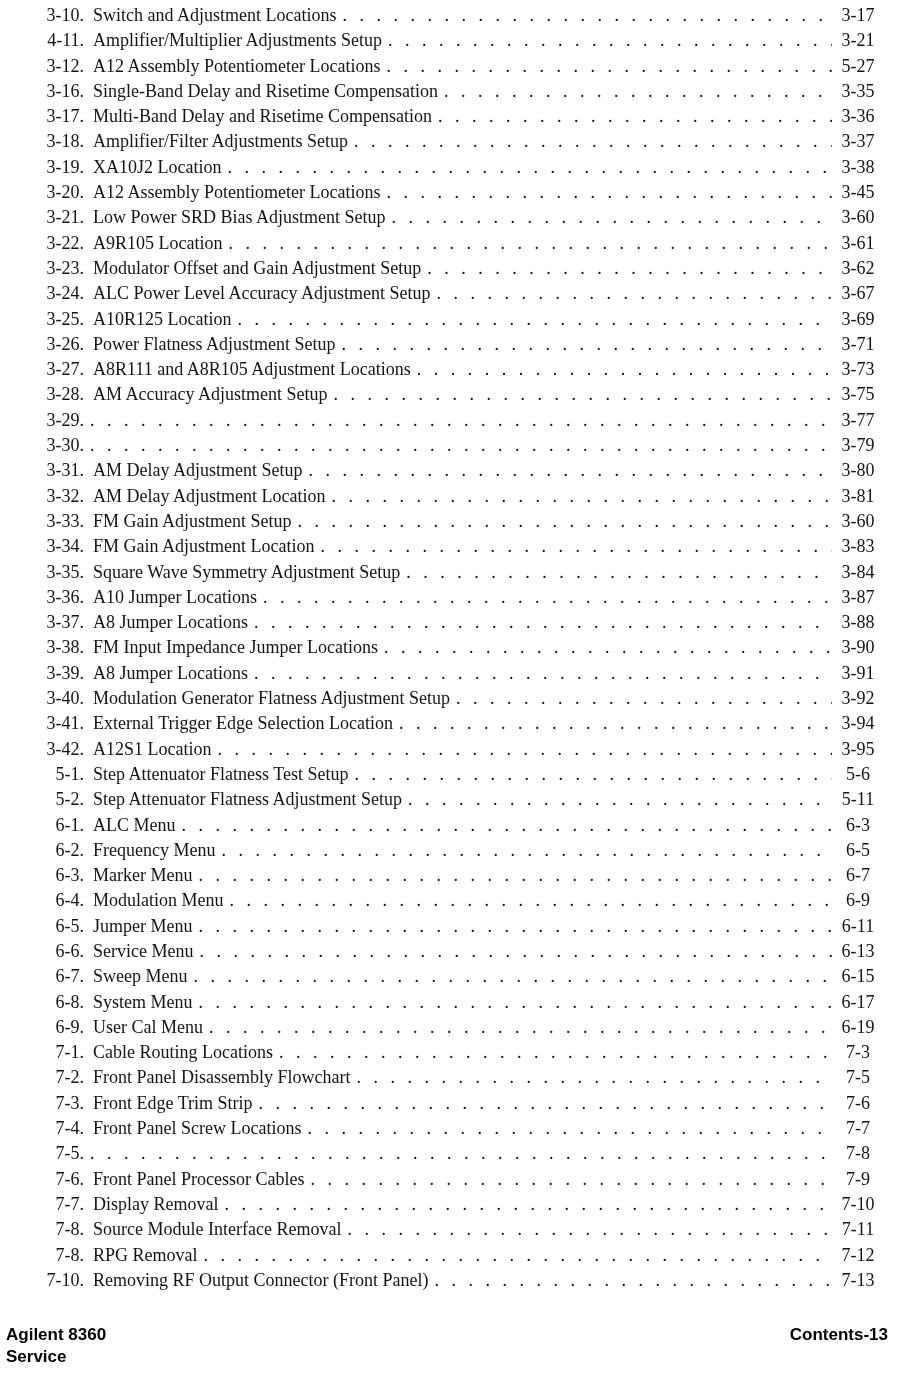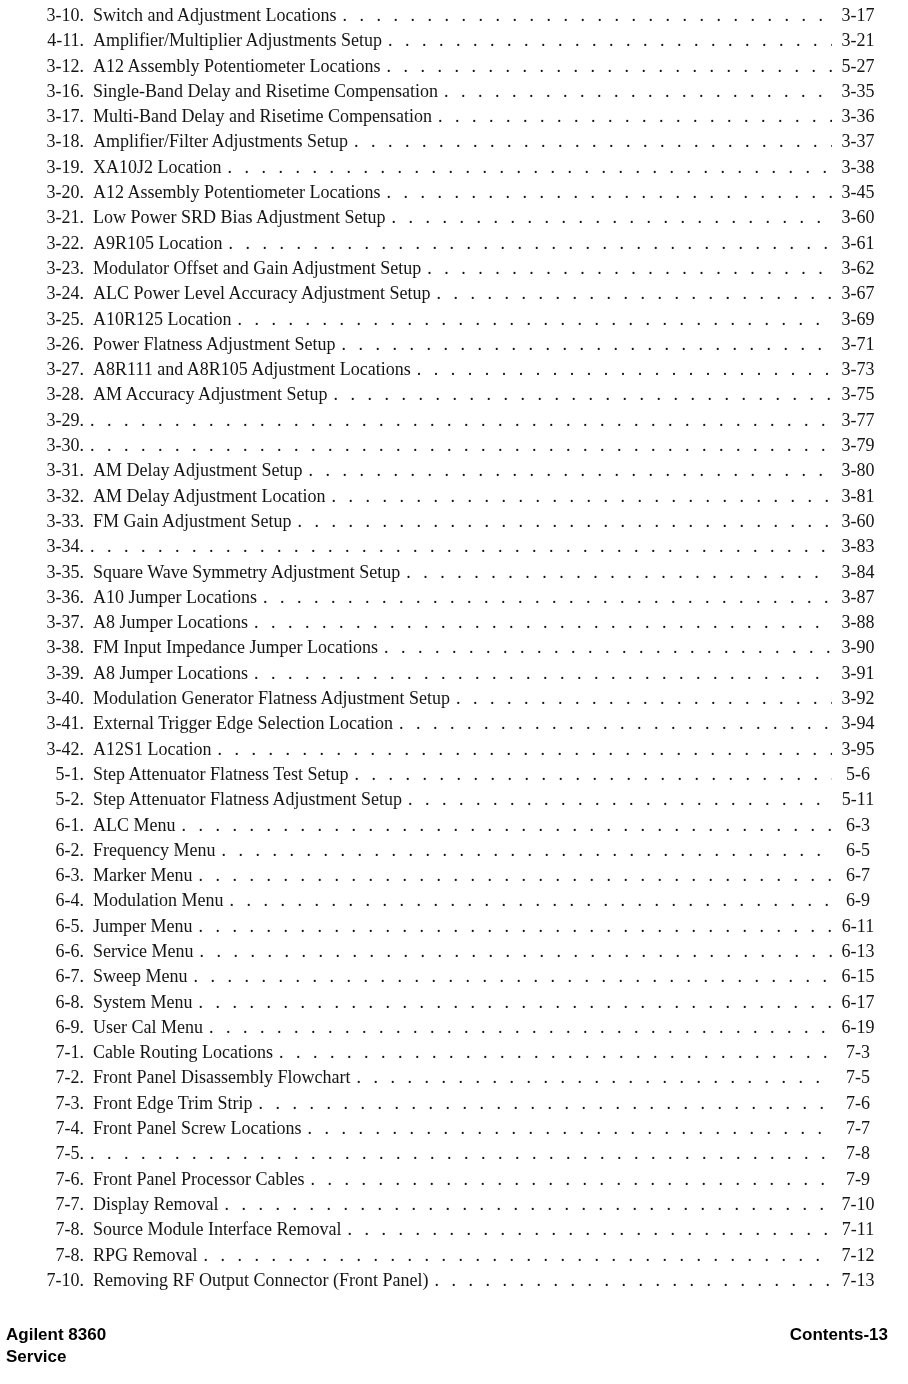--- a/index.html
+++ b/index.html
@@ -192,20 +192,21 @@
         <span class="pagenum">3-81</span>
       </div>
       <div class="row">
         <span class="num">3-33.</span>
         <span class="title">FM Gain Adjustment Setup</span>
         <span class="leader"> . . . . . . . . . . . . . . . . . . . . . . . . . . . . . . . . . . . . . . . . . . . . . . . . . . . . . . . . . . . . . . . . . . . . . . . . . . . . . . . . . . . . . . . . . .</span>
         <span class="pagenum">3-60</span>
       </div>
       <div class="row">
         <span class="num">3-34.</span>
+        <span class="title">FM Gain Adjustment Location</span>
         <span class="leader"> . . . . . . . . . . . . . . . . . . . . . . . . . . . . . . . . . . . . . . . . . . . . . . . . . . . . . . . . . . . . . . . . . . . . . . . . . . . . . . . . . . . . . . . . . .</span>
         <span class="pagenum">3-83</span>
       </div>
       <div class="row">
         <span class="num">3-35.</span>
         <span class="title">Square Wave Symmetry Adjustment Setup</span>
         <span class="leader"> . . . . . . . . . . . . . . . . . . . . . . . . . . . . . . . . . . . . . . . . . . . . . . . . . . . . . . . . . . . . . . . . . . . . . . . . . . . . . . . . . . . . . . . . . .</span>
         <span class="pagenum">3-84</span>
       </div>
       <div class="row">

